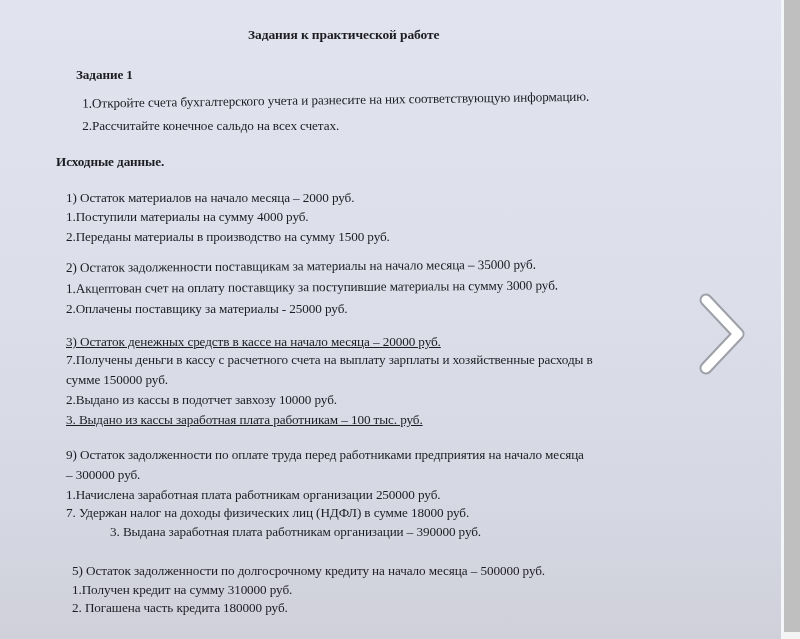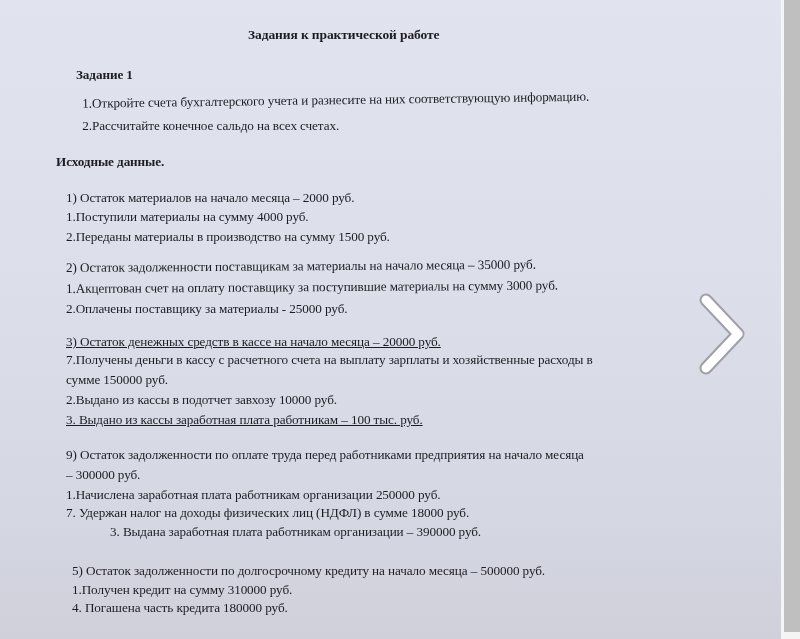--- a/index.html
+++ b/index.html
@@ -69,21 +69,21 @@
     <div class="line" style="left:66px; top:412px;text-decoration:underline;">3. Выдано из кассы заработная плата работникам – 100 тыс. руб.</div>
 
     <div class="line" style="left:66px; top:447px;">9) Остаток задолженности по оплате труда перед работниками предприятия  на начало месяца</div>
     <div class="line" style="left:66px; top:467px;">– 300000 руб.</div>
     <div class="line" style="left:66px; top:487px;">1.Начислена заработная плата работникам организации 250000 руб.</div>
     <div class="line" style="left:66px; top:505px;">7. Удержан налог на доходы физических лиц (НДФЛ) в сумме 18000 руб.</div>
     <div class="line" style="left:66px; top:524px;margin-left:44px;">3. Выдана заработная плата работникам организации – 390000 руб.</div>
 
     <div class="line" style="left:72px; top:563px;">5) Остаток задолженности по долгосрочному кредиту на начало месяца – 500000 руб.</div>
     <div class="line" style="left:72px; top:582px;">1.Получен кредит на сумму 310000 руб.</div>
-    <div class="line" style="left:72px; top:600px;">4. Погашена часть кредита  180000 руб.</div>
+    <div class="line" style="left:72px; top:600px;">2. Погашена часть кредита  180000 руб.</div>
   </div>
 
   <div class="next-arrow">
     <svg width="60" height="92" viewBox="0 0 60 92">
       <polyline points="14,12 46,46 14,80" fill="none" stroke="#6d6d72" stroke-width="13" stroke-linecap="round" stroke-linejoin="round" opacity="0.55"></polyline>
       <polyline points="14,12 46,46 14,80" fill="none" stroke="#ffffff" stroke-width="9" stroke-linecap="round" stroke-linejoin="round"></polyline>
     </svg>
   </div>
 </div>
 

